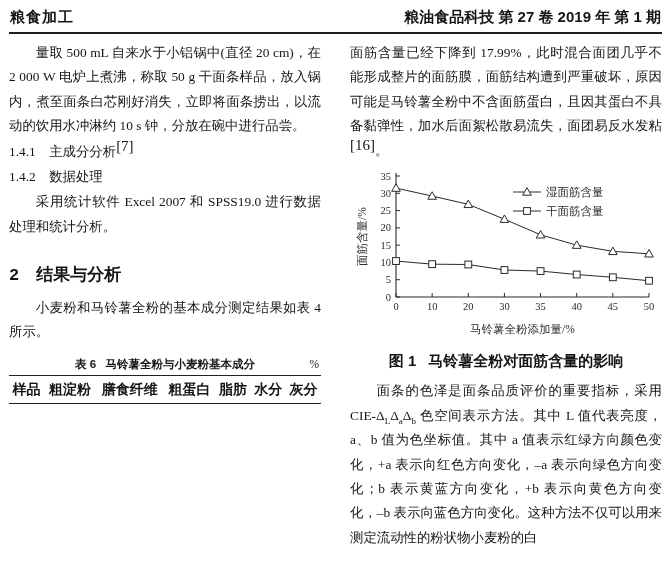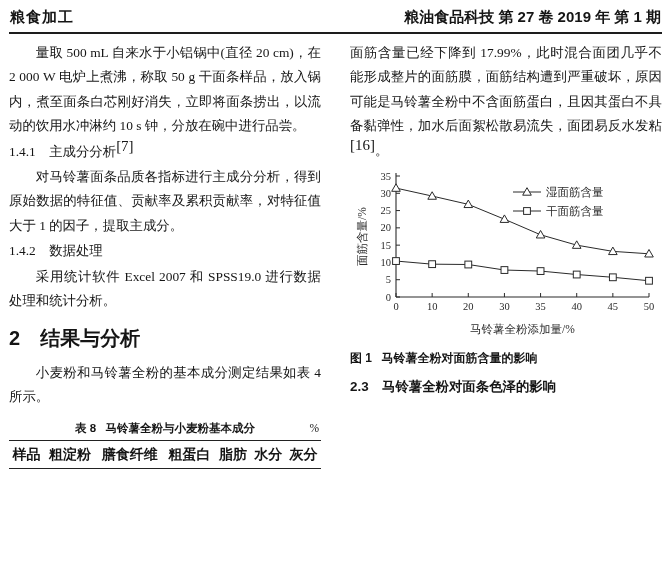--- a/index.html
+++ b/index.html
@@ -17,33 +17,33 @@
   
   .cols{display:flex;gap:29px;}
   .col{flex:1 1 0;min-width:0;font-size:13.4px;line-height:1.82;text-align:justify;}
   p{margin:0;}
   .indent{text-indent:2em;}
   sup{font-size:15px;line-height:0;}
   sub{font-size:9px;line-height:0;}
   
   .h-sub{font-family:"Liberation Sans","DejaVu Sans",sans-serif;font-weight:bold;font-size:13.4px;margin:1px 0;}
   .h-sub3{font-size:13.4px;font-weight:normal;margin:1px 0;}
-  .h-main{font-family:Liberation Sans, sans-serif;font-weight:bold;font-size:20px;margin:7px 0 4px 0;}
+  .h-main{font-family:Liberation Mono, monospace;font-weight:bold;font-size:17px;margin:22px 0 4px 0;}
   .hnum{margin-right:1em;}
   
   .tblwrap{margin-top:10px;}
   .tbl-caption{position:relative;text-align:center;font-family:"Liberation Sans","DejaVu Sans",sans-serif;font-weight:bold;font-size:11.5px;line-height:1.6;margin-bottom:2px;}
   .tbl-caption .caplabel{margin-right:0.8em;}
   .tbl-caption .unit{position:absolute;right:2px;top:0;font-family:"Liberation Serif","DejaVu Serif",serif;font-weight:normal;}
   table.tbl{width:100%;border-collapse:collapse;border-top:1.6px solid #222;border-bottom:1.6px solid #222;}
   table.tbl th{font-family:"Liberation Sans","DejaVu Sans",sans-serif;font-weight:bold;font-size:14px;padding:3px 1px;border-bottom:1px solid #222;text-align:center;line-height:1.5;}
   table.tbl td{font-size:11.6px;padding:2.5px 1px;text-align:center;line-height:1.5;}
   
   .figure{margin:4px 0 0 0;text-align:center;}
-  .fig-caption{font-family:"Liberation Sans","DejaVu Sans",sans-serif;font-weight:bold;font-size:12px;line-height:1.6;margin:2px 0 6px 0;}
+  .fig-caption{text-align:center;font-family:"Liberation Sans","DejaVu Sans",sans-serif;font-weight:bold;font-size:15px;line-height:1.6;margin:2px 0 6px 0;}
   .fig-caption .caplabel{margin-right:0.8em;}
 </style>
 </head>
 <body>
 
 <div class="page">
 
   <div class="runhead">
     <span class="sec">粮食加工</span>
     <span class="jrn">粮油食品科技 第 27 卷 2019 年 第 1 期</span>
@@ -51,34 +51,33 @@
   <hr class="headrule">
 
   <div class="cols">
 
     <div class="col">
       <p class="indent">量取 500 mL 自来水于小铝锅中(直径 20 cm)，在 2 000 W 电炉上煮沸，称取 50 g 干面条样品，放入锅内，煮至面条白芯刚好消失，立即将面条捞出，以流动的饮用水冲淋约 10 s 钟，分放在碗中进行品尝。</p>
 
 
       <p class="h-sub3"><span class="hnum">1.4.1</span><span>主成分分析</span><sup>[7]</sup></p>
 
-      <p class="indent">对马铃薯面条品质各指标进行主成分分析，得到原始数据的特征值、贡献率及累积贡献率，对特征值大于 1 的因子，提取主成分。</p>
 
       <p class="h-sub3"><span class="hnum">1.4.2</span><span>数据处理</span></p>
 
       <p class="indent">采用统计软件 Excel 2007 和 SPSS19.0 进行数据处理和统计分析。</p>
 
       <p class="h-main"><span class="hnum">2</span><span>结果与分析</span></p>
 
 
       <p class="indent">小麦粉和马铃薯全粉的基本成分测定结果如表 4 所示。</p>
 
       <div class="tblwrap">
         <div class="tbl-caption">
-          <span class="caplabel">表 8</span><span>马铃薯全粉与小麦粉基本成分</span>
+          <span class="caplabel">表 6</span><span>马铃薯全粉与小麦粉基本成分</span>
           <span class="unit">%</span>
         </div>
         <table class="tbl">
           <thead>
               <tr id="tbl-head-row">
                 <th>样品</th>
                 <th>粗淀粉</th>
                 <th>膳食纤维</th>
                 <th>粗蛋白</th>
                 <th>脂肪</th>
@@ -155,18 +154,18 @@
             <rect x="168.6" y="40.6" width="6.8" height="6.8" fill="#fff" stroke="#2a2a2a" stroke-width="1"></rect>
             <text x="191" y="48" font-size="11.5" font-family="&quot;Liberation Serif&quot;,&quot;DejaVu Serif&quot;,serif" fill="#2a2a2a">干面筋含量</text>
             <text x="167.5" y="166" text-anchor="middle" font-size="11.5" font-family="&quot;Liberation Serif&quot;,&quot;DejaVu Serif&quot;,serif" fill="#2a2a2a">马铃薯全粉添加量/%</text>
             <text x="0" y="0" text-anchor="middle" font-size="11.5" font-family="&quot;Liberation Serif&quot;,&quot;DejaVu Serif&quot;,serif" fill="#2a2a2a" transform="translate(11 69.5) rotate(-90)">面筋含量/%</text>
           </svg></div>
 
       <div class="fig-caption">
         <span class="caplabel">图 1</span><span>马铃薯全粉对面筋含量的影响</span>
       </div>
 
-      <p class="h-sub"><span class="hnum">2.3</span><span>马铃薯全粉对面条色泽的影响</span></p>
 
+      <p class="indent"><span>面条的色泽是面条品质评价的重要指标，采用 CIE-Δ</span><sub>L</sub><span>Δ</span><sub>a</sub><span>Δ</span><sub>b</sub><span> 色空间表示方法。其中 L 值代表亮度，a、b 值为色坐标值。其中 a 值表示红绿方向颜色变化，+a 表示向红色方向变化，–a 表示向绿色方向变化；b 表示黄蓝方向变化，+b 表示向黄色方向变化，–b 表示向蓝色方向变化。这种方法不仅可以用来测定流动性的粉状物小麦粉的白</span></p>
     </div>
 
   </div>
 </div>
 
 </body></html>

